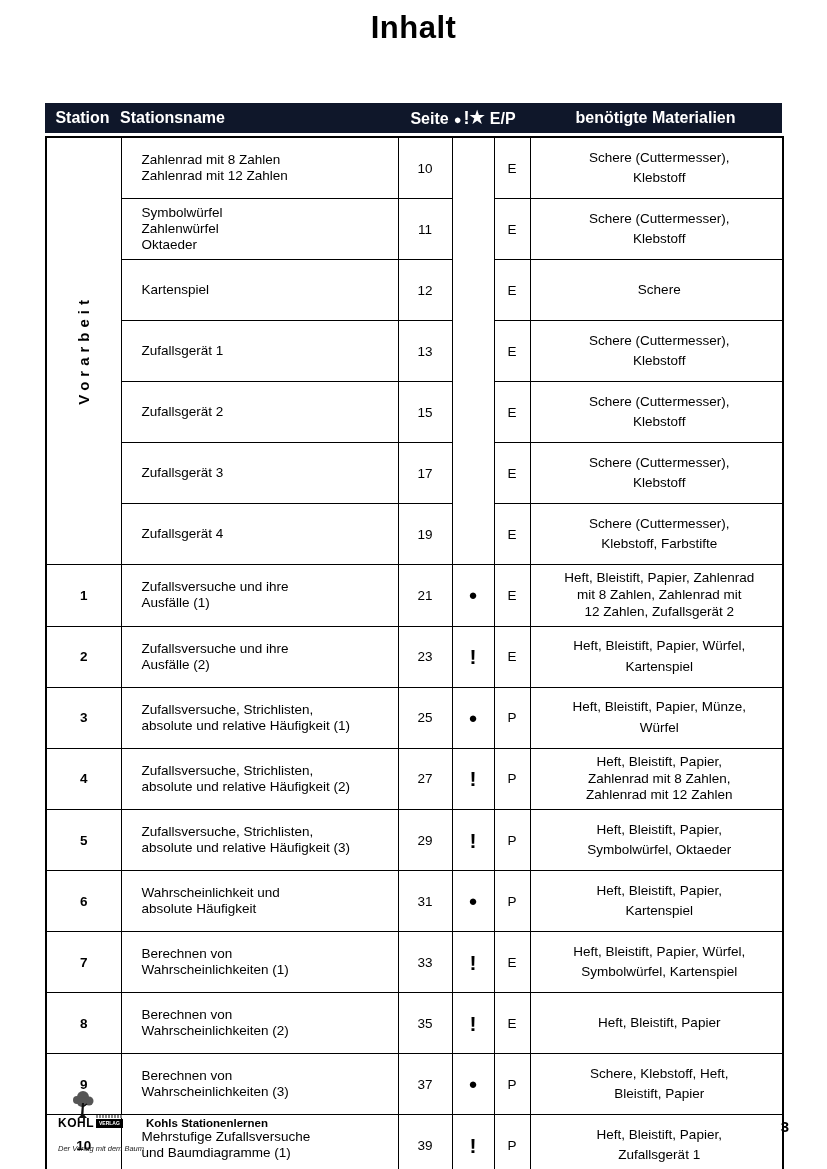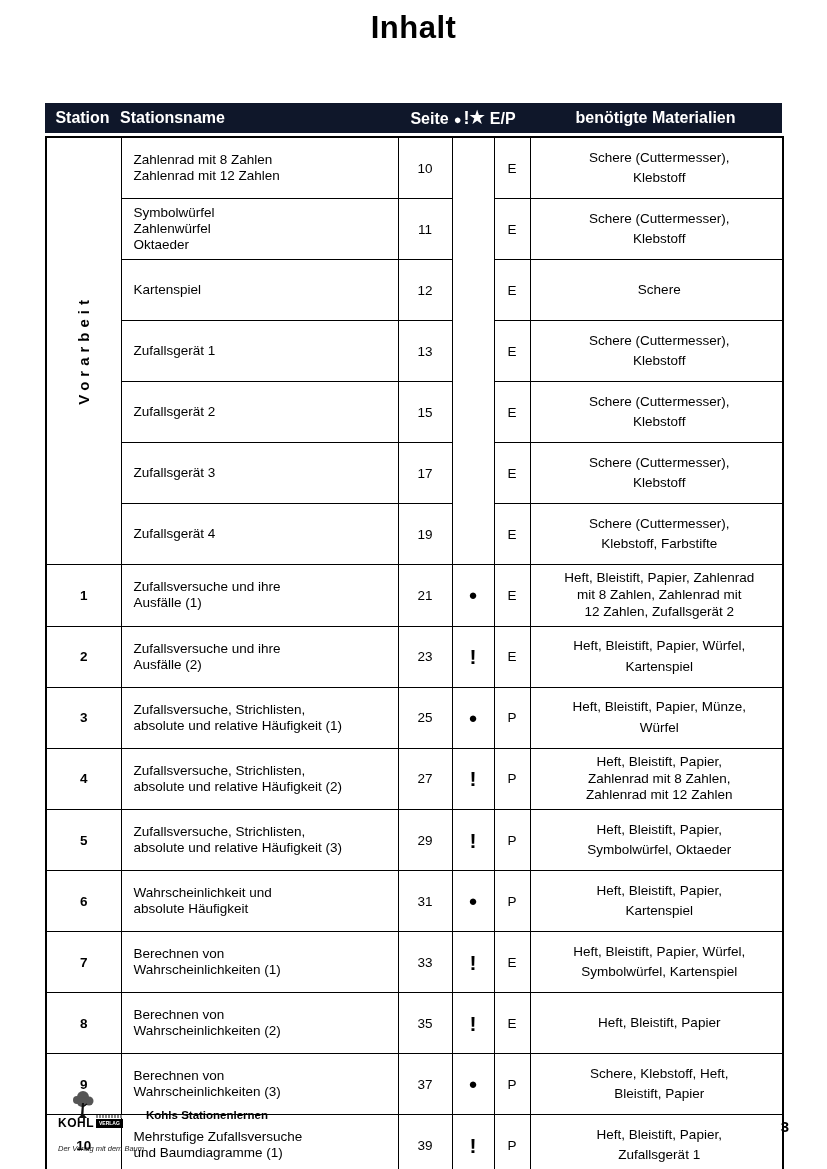--- a/index.html
+++ b/index.html
@@ -38,21 +38,21 @@
   col.c-ep      { width:36px; }
   col.c-mat     { width:253px; }
 
   td.station-cell { text-align:center; font-weight:bold; font-size:16px; }
   td.vorarbeit-cell { text-align:center; }
   .vorarbeit-label {
     display:inline-block; writing-mode:vertical-rl; transform:rotate(180deg);
     font-weight:bold; font-size:15px; letter-spacing:5px;
   }
   td.name-cell {
-    text-align:left; padding:5px 6px 5px 12px;
+    text-align:left; padding:5px 6px 5px 20px;
     white-space:pre-line; line-height:1.18;
   }
   td.page-cell { text-align:center; }
   td.symbol-cell { text-align:center; }
   .sym-dot  { font-size:15px; line-height:1; }
   .sym-bang { font-size:21px; font-weight:bold; line-height:1; }
   td.ep-cell { text-align:center; font-size:14px; }
   td.materials-cell {
     text-align:center; padding:5px 6px 5px 12px;
     white-space:pre-line; line-height:1.5;
@@ -66,21 +66,21 @@
   .logo-brand { font-weight:bold; font-size:12px; letter-spacing:0.5px; }
   .logo-box {
     background:#000; color:#fff; font-size:5px; font-weight:bold;
     padding:2px 3px; margin-left:2px; line-height:1; position:relative;
   }
   .logo-box::before {
     content:""; position:absolute; top:-4px; left:0; right:0; height:3px;
     background:repeating-linear-gradient(90deg,#888 0 2px,#fff 2px 3px);
   }
   .logo-tagline { font-size:7.5px; font-style:italic; color:#222; margin-top:14px; white-space:nowrap; }
-  .footer-text { position:absolute; left:88px; top:18px; width:420px; font-weight:bold; font-size:11.5px; line-height:16px; white-space:nowrap; }
+  .footer-text { position:absolute; left:88px; top:26px; width:420px; font-weight:bold; font-size:11.5px; line-height:16px; white-space:nowrap; }
   .footer-sep { margin:0 14px; }
   .page-number { position:absolute; right:38px; top:1118px; font-weight:bold; font-size:15px; }
 </style>
 </head>
 <body>
 
 <div class="page-title">Inhalt</div>
 
 <div class="table-wrap">
   <div class="header-bar">

